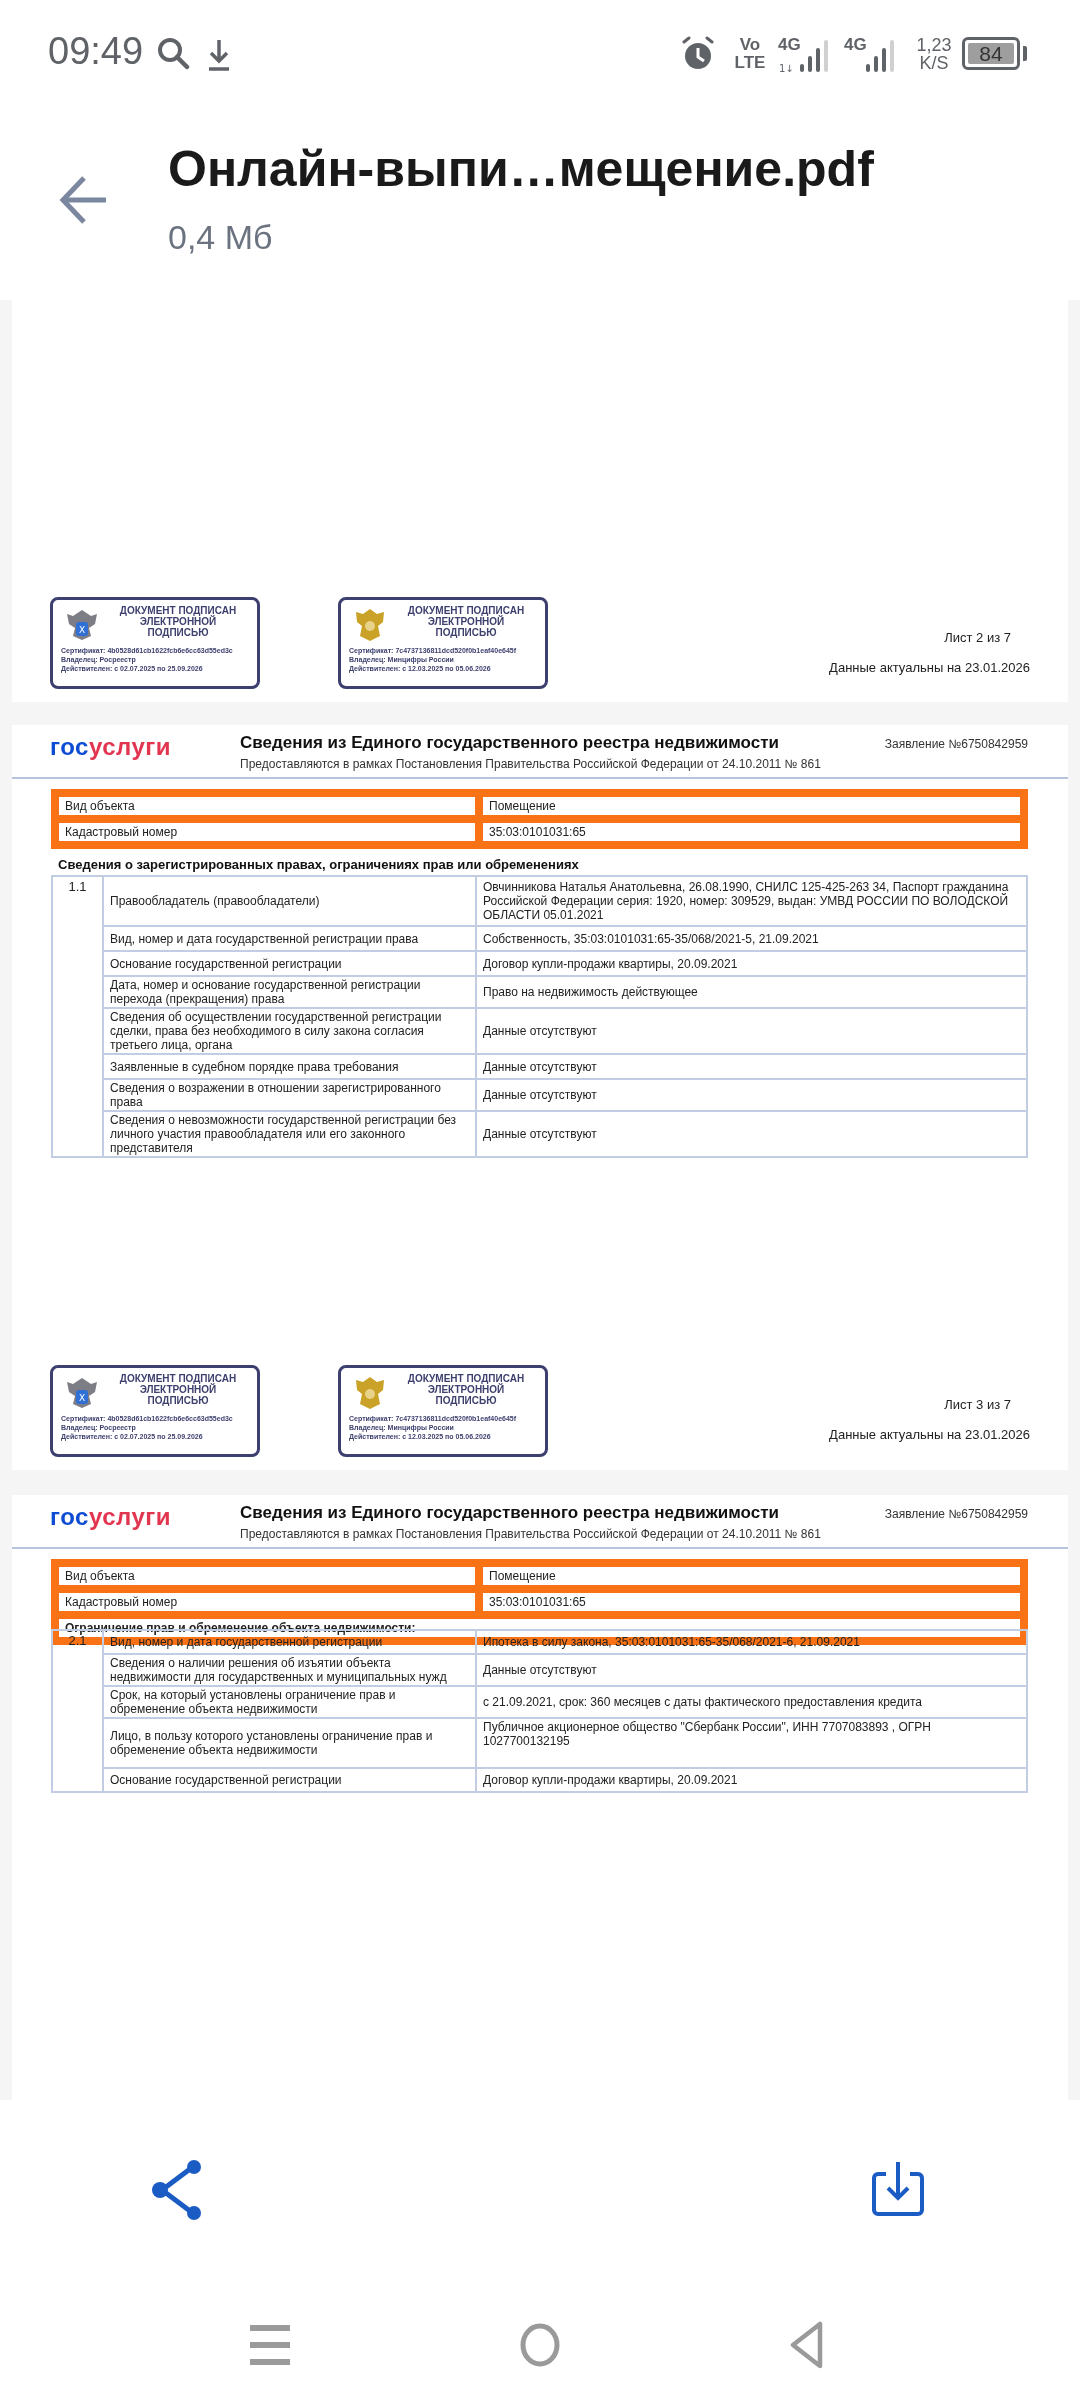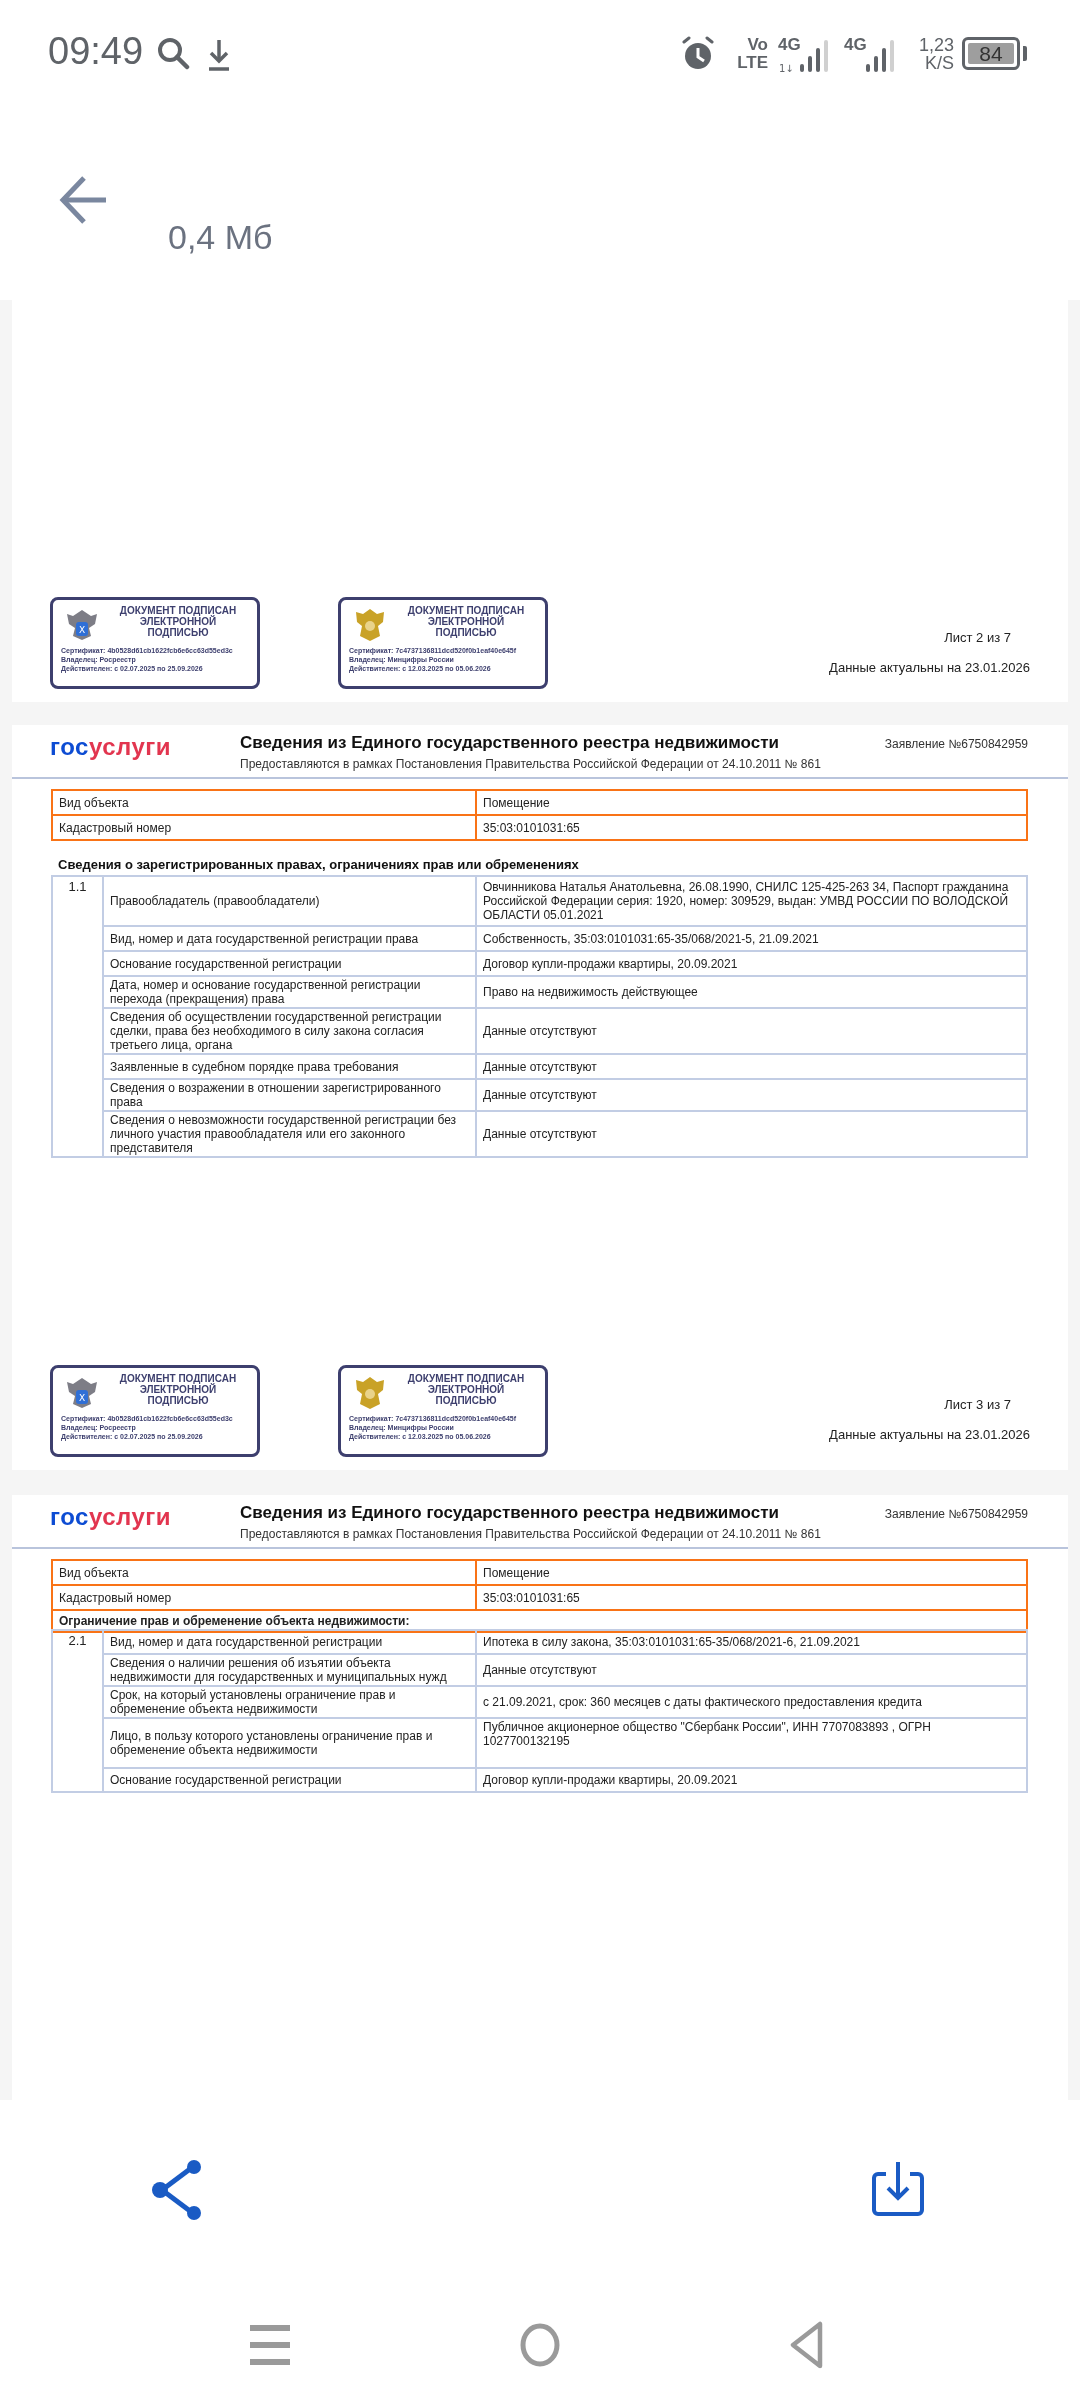--- a/index.html
+++ b/index.html
@@ -6,21 +6,21 @@
   html, body { width: 1080px; height: 2400px; overflow: hidden; background: #ffffff; }
   body { position: relative; font-family: "Liberation Sans", "DejaVu Sans", sans-serif; color: #222; }
 
   
   .statusbar { position: absolute; left: 0; top: 0; width: 924px; height: 100px; }
   .sb-time { position: absolute; left: 48px; top: 30px; font-size: 38px; color: #5f6368; letter-spacing: 0px; }
   .sb-icon { position: absolute; }
   .sb-search { left: 156px; top: 36px; width: 34px; height: 34px; }
   .sb-dl { left: 206px; top: 38px; width: 26px; height: 34px; }
   .sb-alarm { left: 680px; top: 36px; width: 36px; height: 36px; }
-  .sb-small { position: absolute; font-size: 17px; color: #5f6368; line-height: 18px; text-align: right; font-weight: bold; }
+  .sb-small { position: absolute; font-size: 17px; color: #5f6368; line-height: 18px; text-align: center; font-weight: bold; }
   .sb-volte { left: 732px; top: 36px; width: 36px; }
   .sb-4g1 { left: 778px; top: 36px; }
   .sb-4g2 { left: 844px; top: 36px; }
   .sb-speed { left: 914px; top: 36px; width: 40px; font-weight: normal; font-size: 18px; }
   .sig { position: absolute; }
   .battery { position: absolute; left: 962px; top: 37px; width: 58px; height: 33px; border: 3px solid #5f6368; border-radius: 6px; }
   .battery-fill { position: absolute; left: 3px; top: 3px; right: 3px; bottom: 3px; background: #9e9e9e; border-radius: 2px; }
   .battery-text { position: absolute; left: 0; right: 0; top: 0; bottom: 0; text-align: center; font-size: 21px; line-height: 27px; color: #333; }
   .battery-tip { position: absolute; left: 1023px; top: 46px; width: 4px; height: 15px; background: #5f6368; border-radius: 0 2px 2px 0; }
 
@@ -51,21 +51,21 @@
   .logo { position: absolute; left: 38px; font-size: 24px; font-weight: bold; letter-spacing: 0.5px; }
   .logo .gos { color: #0d4cd3; }
   .logo .uslugi { color: #e2354f; }
   .doc-title { position: absolute; left: 228px; font-size: 17px; font-weight: bold; color: #111; }
   .doc-sub { position: absolute; left: 228px; font-size: 12px; color: #333; }
   .doc-app { position: absolute; right: 40px; font-size: 12px; color: #333; }
   .doc-hr { position: absolute; left: 0; right: 0; height: 2px; background: #b9c4dc; }
 
   
   table.t { position: absolute; left: 39px; width: 977px; border-collapse: collapse; font-size: 12px; color: #222; }
-  table.t td { border: 2px solid #f97316; padding: 2px 6px; vertical-align: middle; line-height: 14px; }
+  table.t td { border: 8px solid #f97316; padding: 2px 6px; vertical-align: middle; line-height: 14px; }
   table.t td.k { width: 424px; }
   .section-title { position: absolute; left: 46px; font-size: 13px; font-weight: bold; color: #111; }
   table.rights { position: absolute; left: 39px; width: 977px; border-collapse: collapse; font-size: 12px; color: #222; }
   table.rights td { border: 2px solid #c2cde4; padding: 1px 6px; line-height: 14px; vertical-align: middle; }
   table.rights td.num { width: 51px; vertical-align: top; text-align: center; font-size: 13px; padding-top: 3px; }
   table.rights td.k { width: 373px; border-radius: 7px; }
 
   
   .toolbar { position: absolute; left: 0; top: 2100px; width: 1080px; height: 190px; background: #fff; }
   .tb-btn { position: absolute; width: 80px; height: 80px; display: flex; align-items: center; justify-content: center; }
@@ -130,20 +130,21 @@
   <div class="battery-tip"></div>
 </div>
 
 <div class="header">
   <div class="back-btn">
     <svg width="52" height="52" viewBox="0 0 52 52">
       <line x1="6" y1="26" x2="48" y2="26" stroke="#7a879f" stroke-width="5"></line>
       <polyline points="26,4 5,26 26,48" fill="none" stroke="#7a879f" stroke-width="5"></polyline>
     </svg>
   </div>
+  <div class="title">Онлайн-выпи…мещение.pdf</div>
   <div class="subtitle">0,4 Мб</div>
 </div>
 
 <div class="viewer">
 
   <div class="page page-a">
     <div class="stamp" style="left:38px;top:297px;">
       <svg class="stamp-emblem" viewBox="0 0 38 38">
         <path d="M19 4 L10 10 L4 8 L6 18 L12 22 L10 30 L19 34 L28 30 L26 22 L32 18 L34 8 L28 10 Z" fill="#7d7d86"></path>
         <rect x="13" y="16" width="12" height="14" rx="3" fill="#2f6fd6"></rect>

